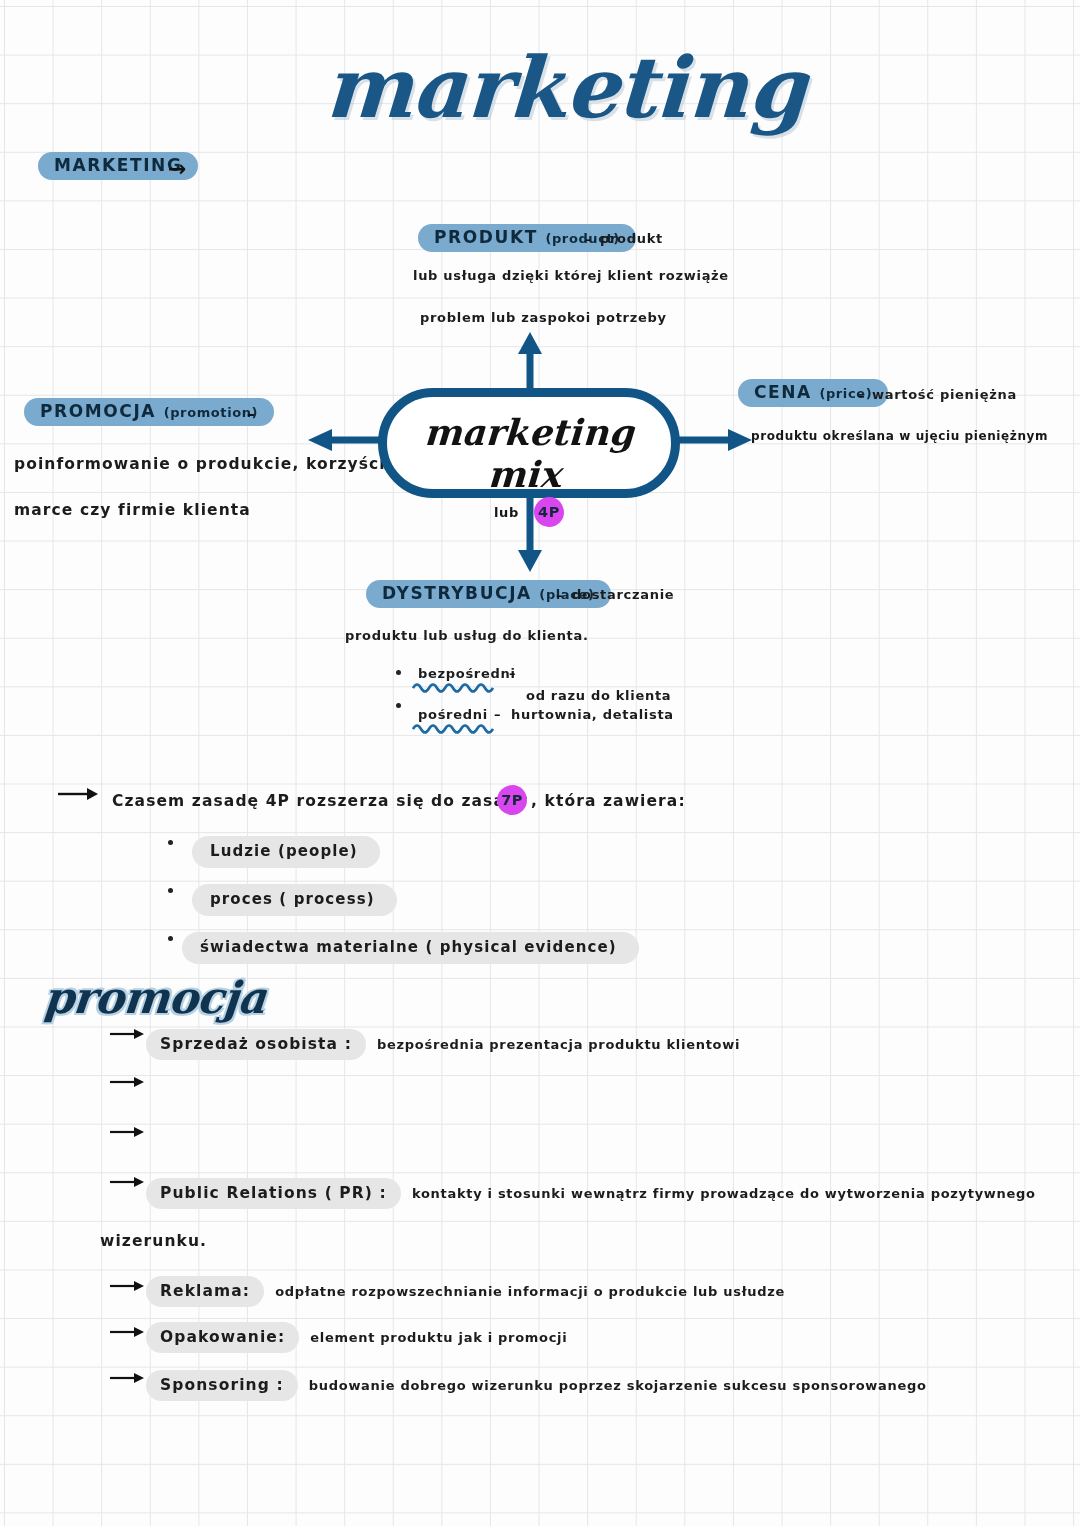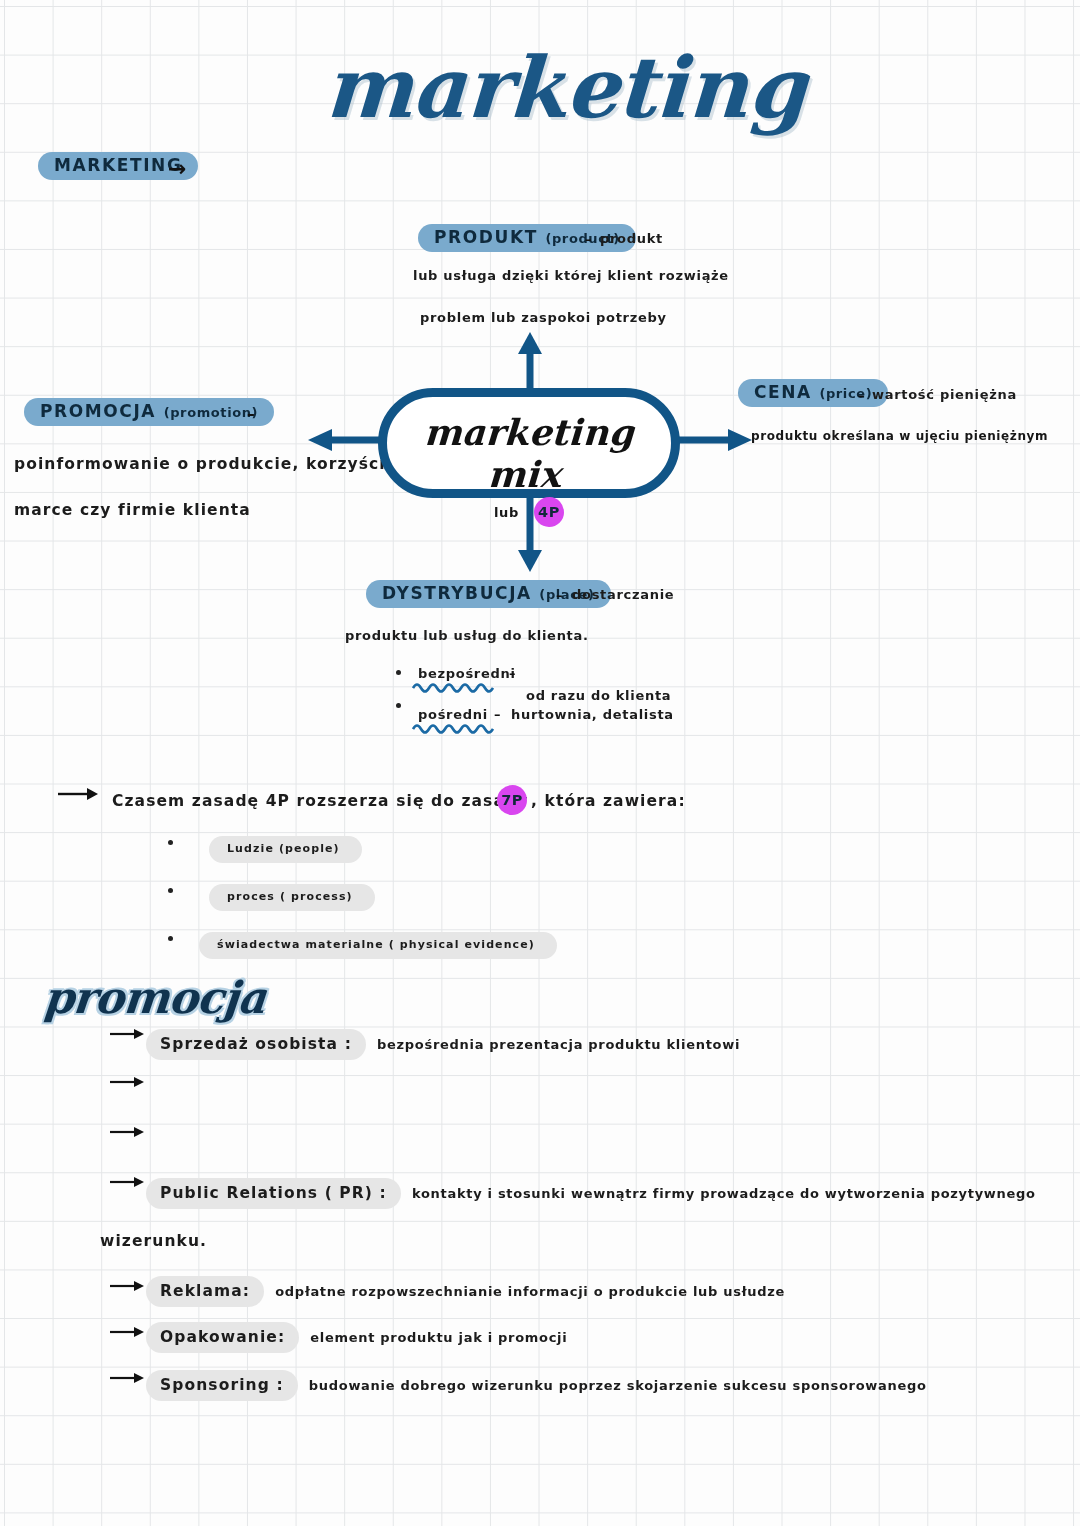--- a/index.html
+++ b/index.html
@@ -91,23 +91,22 @@
     font-weight: 700;
   }
   .pill-gray {
     display: inline-block;
     background: #e6e6e6;
     border-radius: 999px;
     padding: 7px 22px 8px 18px;
     color: #1c1c1c;
     font-weight: 600;
     letter-spacing: 1.1px;
-    font-size: 11px;
+    font-size: 15px;
     line-height: 1.1;
-    margin-left: 17px;
   }
   .tag-gray {
     background: #e6e6e6;
     border-radius: 999px;
     padding: 6px 14px 7px 14px;
     margin-left: -10px;
   }
 
   
   .badge-blue {

